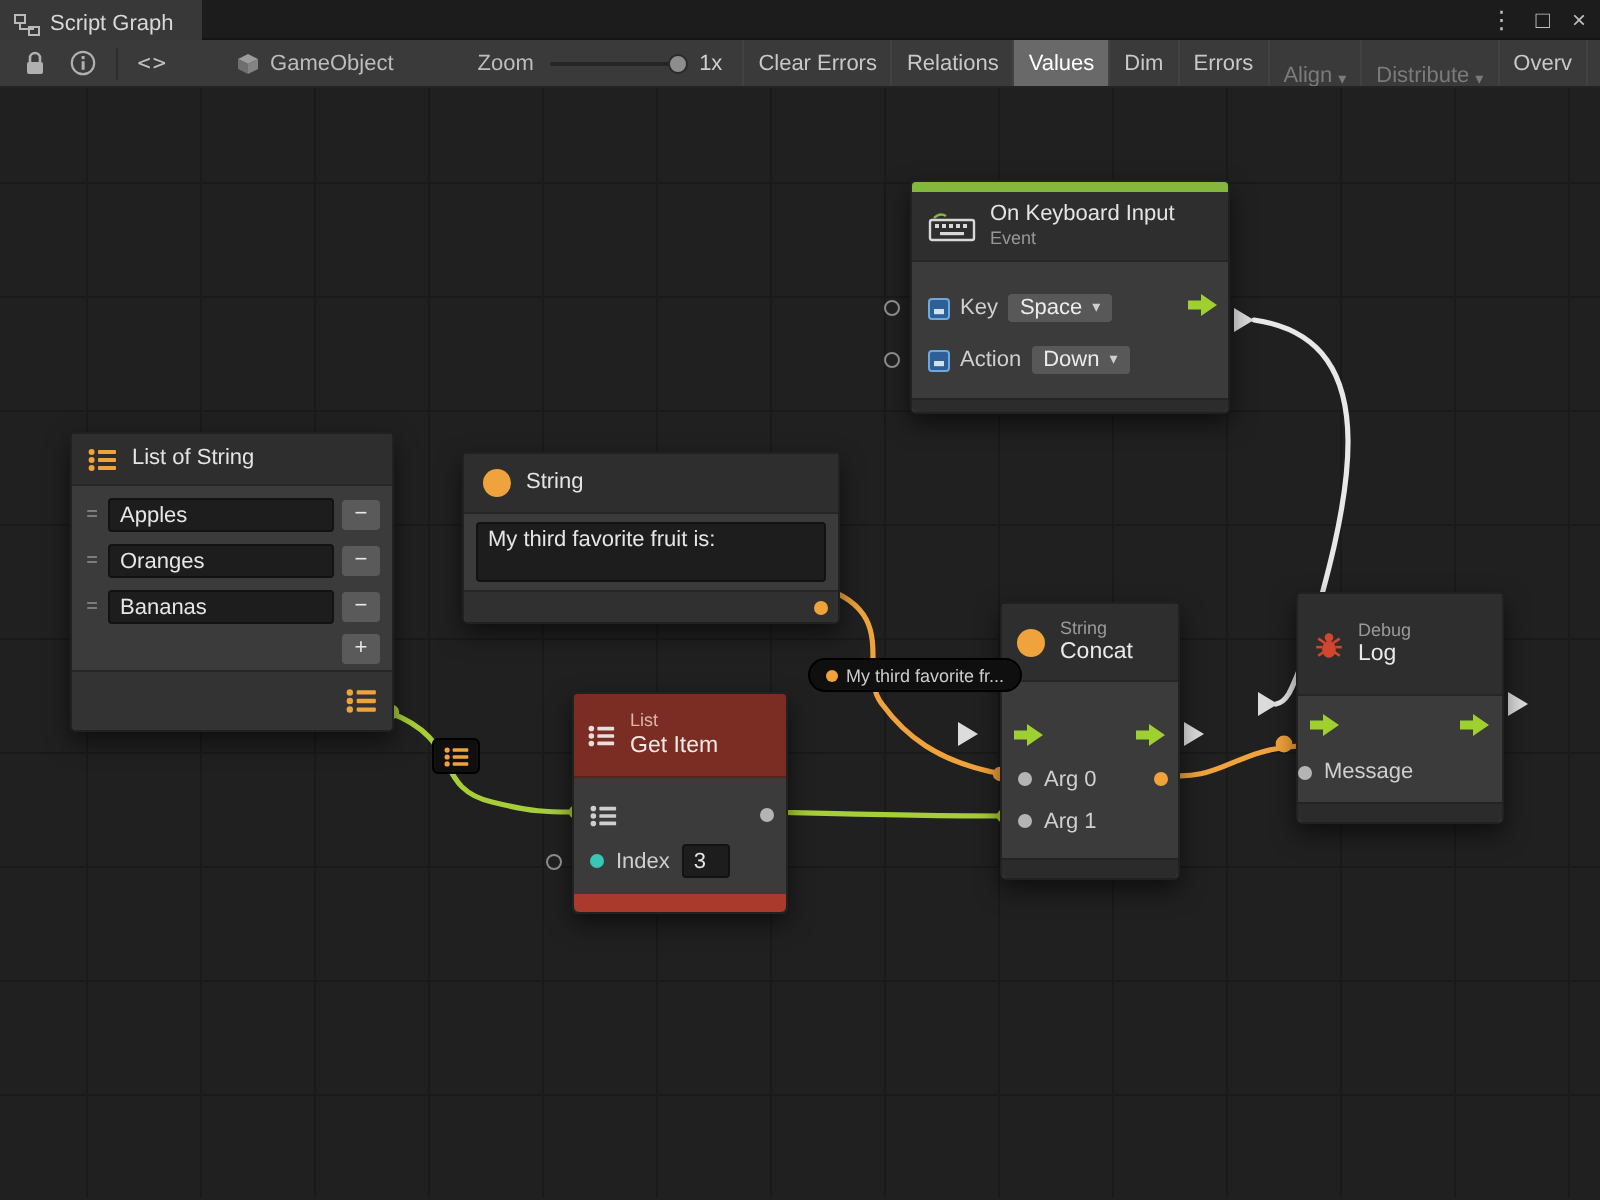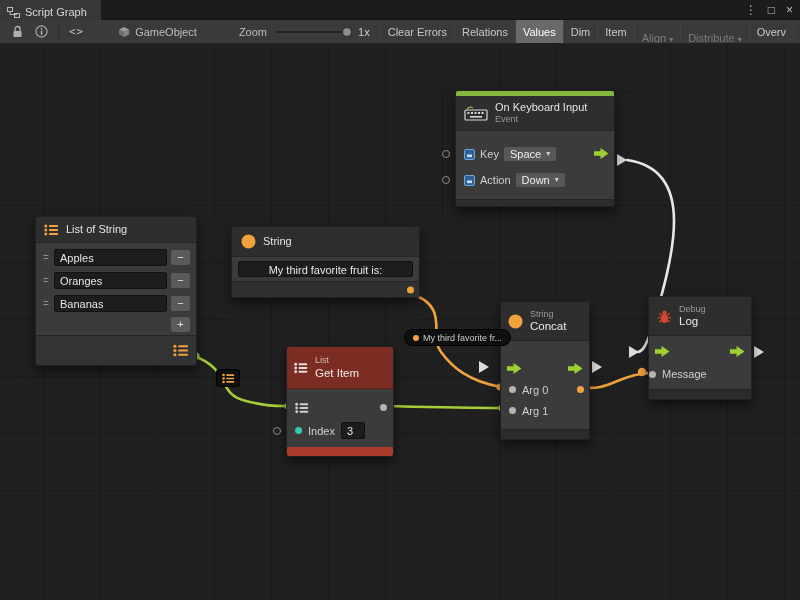--- a/index.html
+++ b/index.html
@@ -146,21 +146,21 @@
   <div class="tb-btn">
       <span>Relations</span>
     </div>
   <div class="tb-btn active">
       <span>Values</span>
     </div>
   <div class="tb-btn">
       <span>Dim</span>
     </div>
   <div class="tb-btn">
-      <span>Item</span>
+      <span>Errors</span>
     </div>
   <div class="tb-btn disabled">
     <span>Align</span>
     <span class="caret">▾</span>
   </div>
   <div class="tb-btn disabled">
     <span>Distribute</span>
     <span class="caret">▾</span>
   </div>
   <div class="tb-btn">
@@ -301,21 +301,21 @@
   </div>
 
   <div class="node" style="left:231px;top:182px;width:189px;">
     <div class="node-header" style="padding:7px 9px;">
       <svg width="15" height="15" viewBox="0 0 15 15">
         <circle cx="7.5" cy="7.5" r="7" fill="#F0A33C"></circle>
       </svg>
       <div class="ntitle">String</div>
     </div>
     <div class="str-field-row">
-      <div class="field" style="height:16px;line-height:15px;text-align:center;">My third favorite fruit is:</div>
+      <div class="field" style="height:30px;line-height:15px;">My third favorite fruit is:</div>
     </div>
     <div class="str-port-row">
       <span class="dot orange out-dot-right"></span>
     </div>
   </div>
 
   <div class="node" style="left:286px;top:302px;width:108px;">
     <div class="gi-header">
       <svg width="14" height="12" viewBox="0 0 15 12">
         <g fill="#e8dedb">
@@ -387,21 +387,21 @@
       <div class="argrow">
         <span class="dot gray"></span>
         <span>Arg 1</span>
       </div>
       <div class="cc-pad"></div>
     </div>
     <div class="node-footer10"></div>
   </div>
 
   <div class="node" style="left:648px;top:252px;width:104px;">
-    <div class="node-header" style="padding:7px 8px;">
+    <div class="node-header" style="padding:13px 8px;">
       <svg width="15" height="15" viewBox="0 0 14 14">
         <g stroke="#D2452F" stroke-width="1.2">
           <line x1="2" y1="4" x2="5" y2="6"></line>
             <line x1="1" y1="8" x2="4" y2="8"></line>
             <line x1="2" y1="12" x2="5" y2="10"></line>
           <line x1="12" y1="4" x2="9" y2="6"></line>
             <line x1="13" y1="8" x2="10" y2="8"></line>
             <line x1="12" y1="12" x2="9" y2="10"></line>
         </g>
         <circle cx="7" cy="3.5" r="2" fill="#D2452F"></circle>

